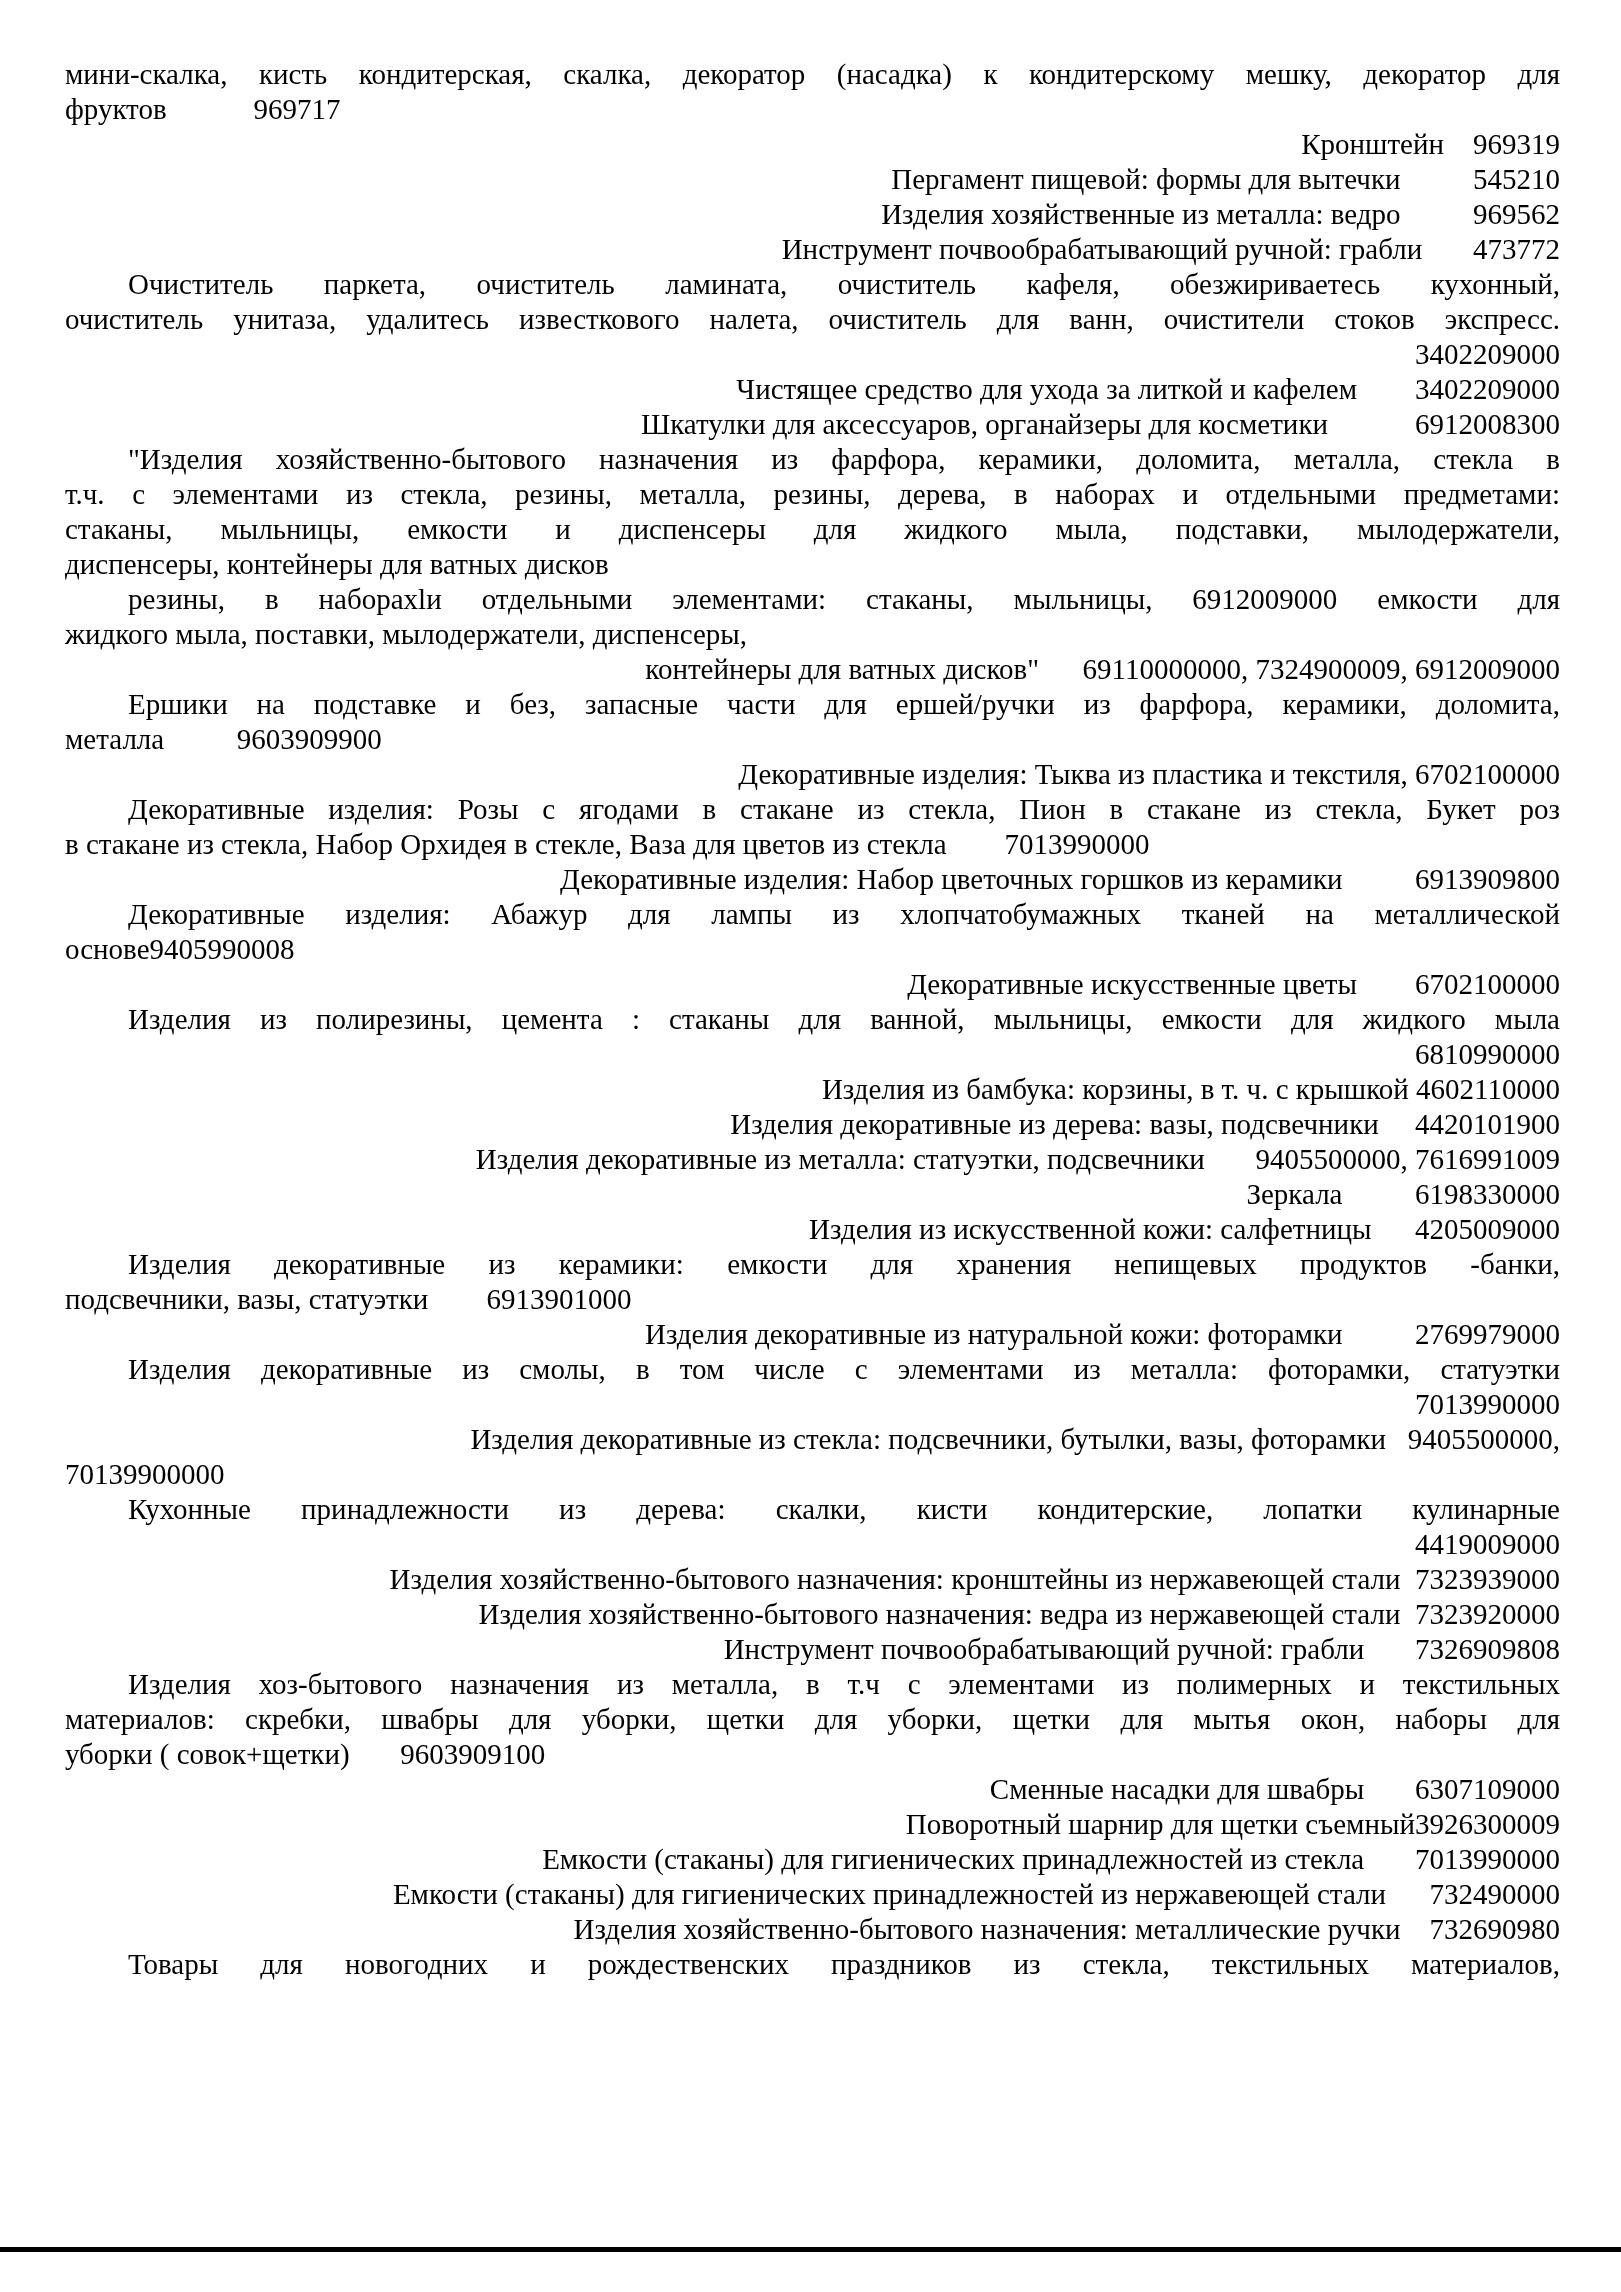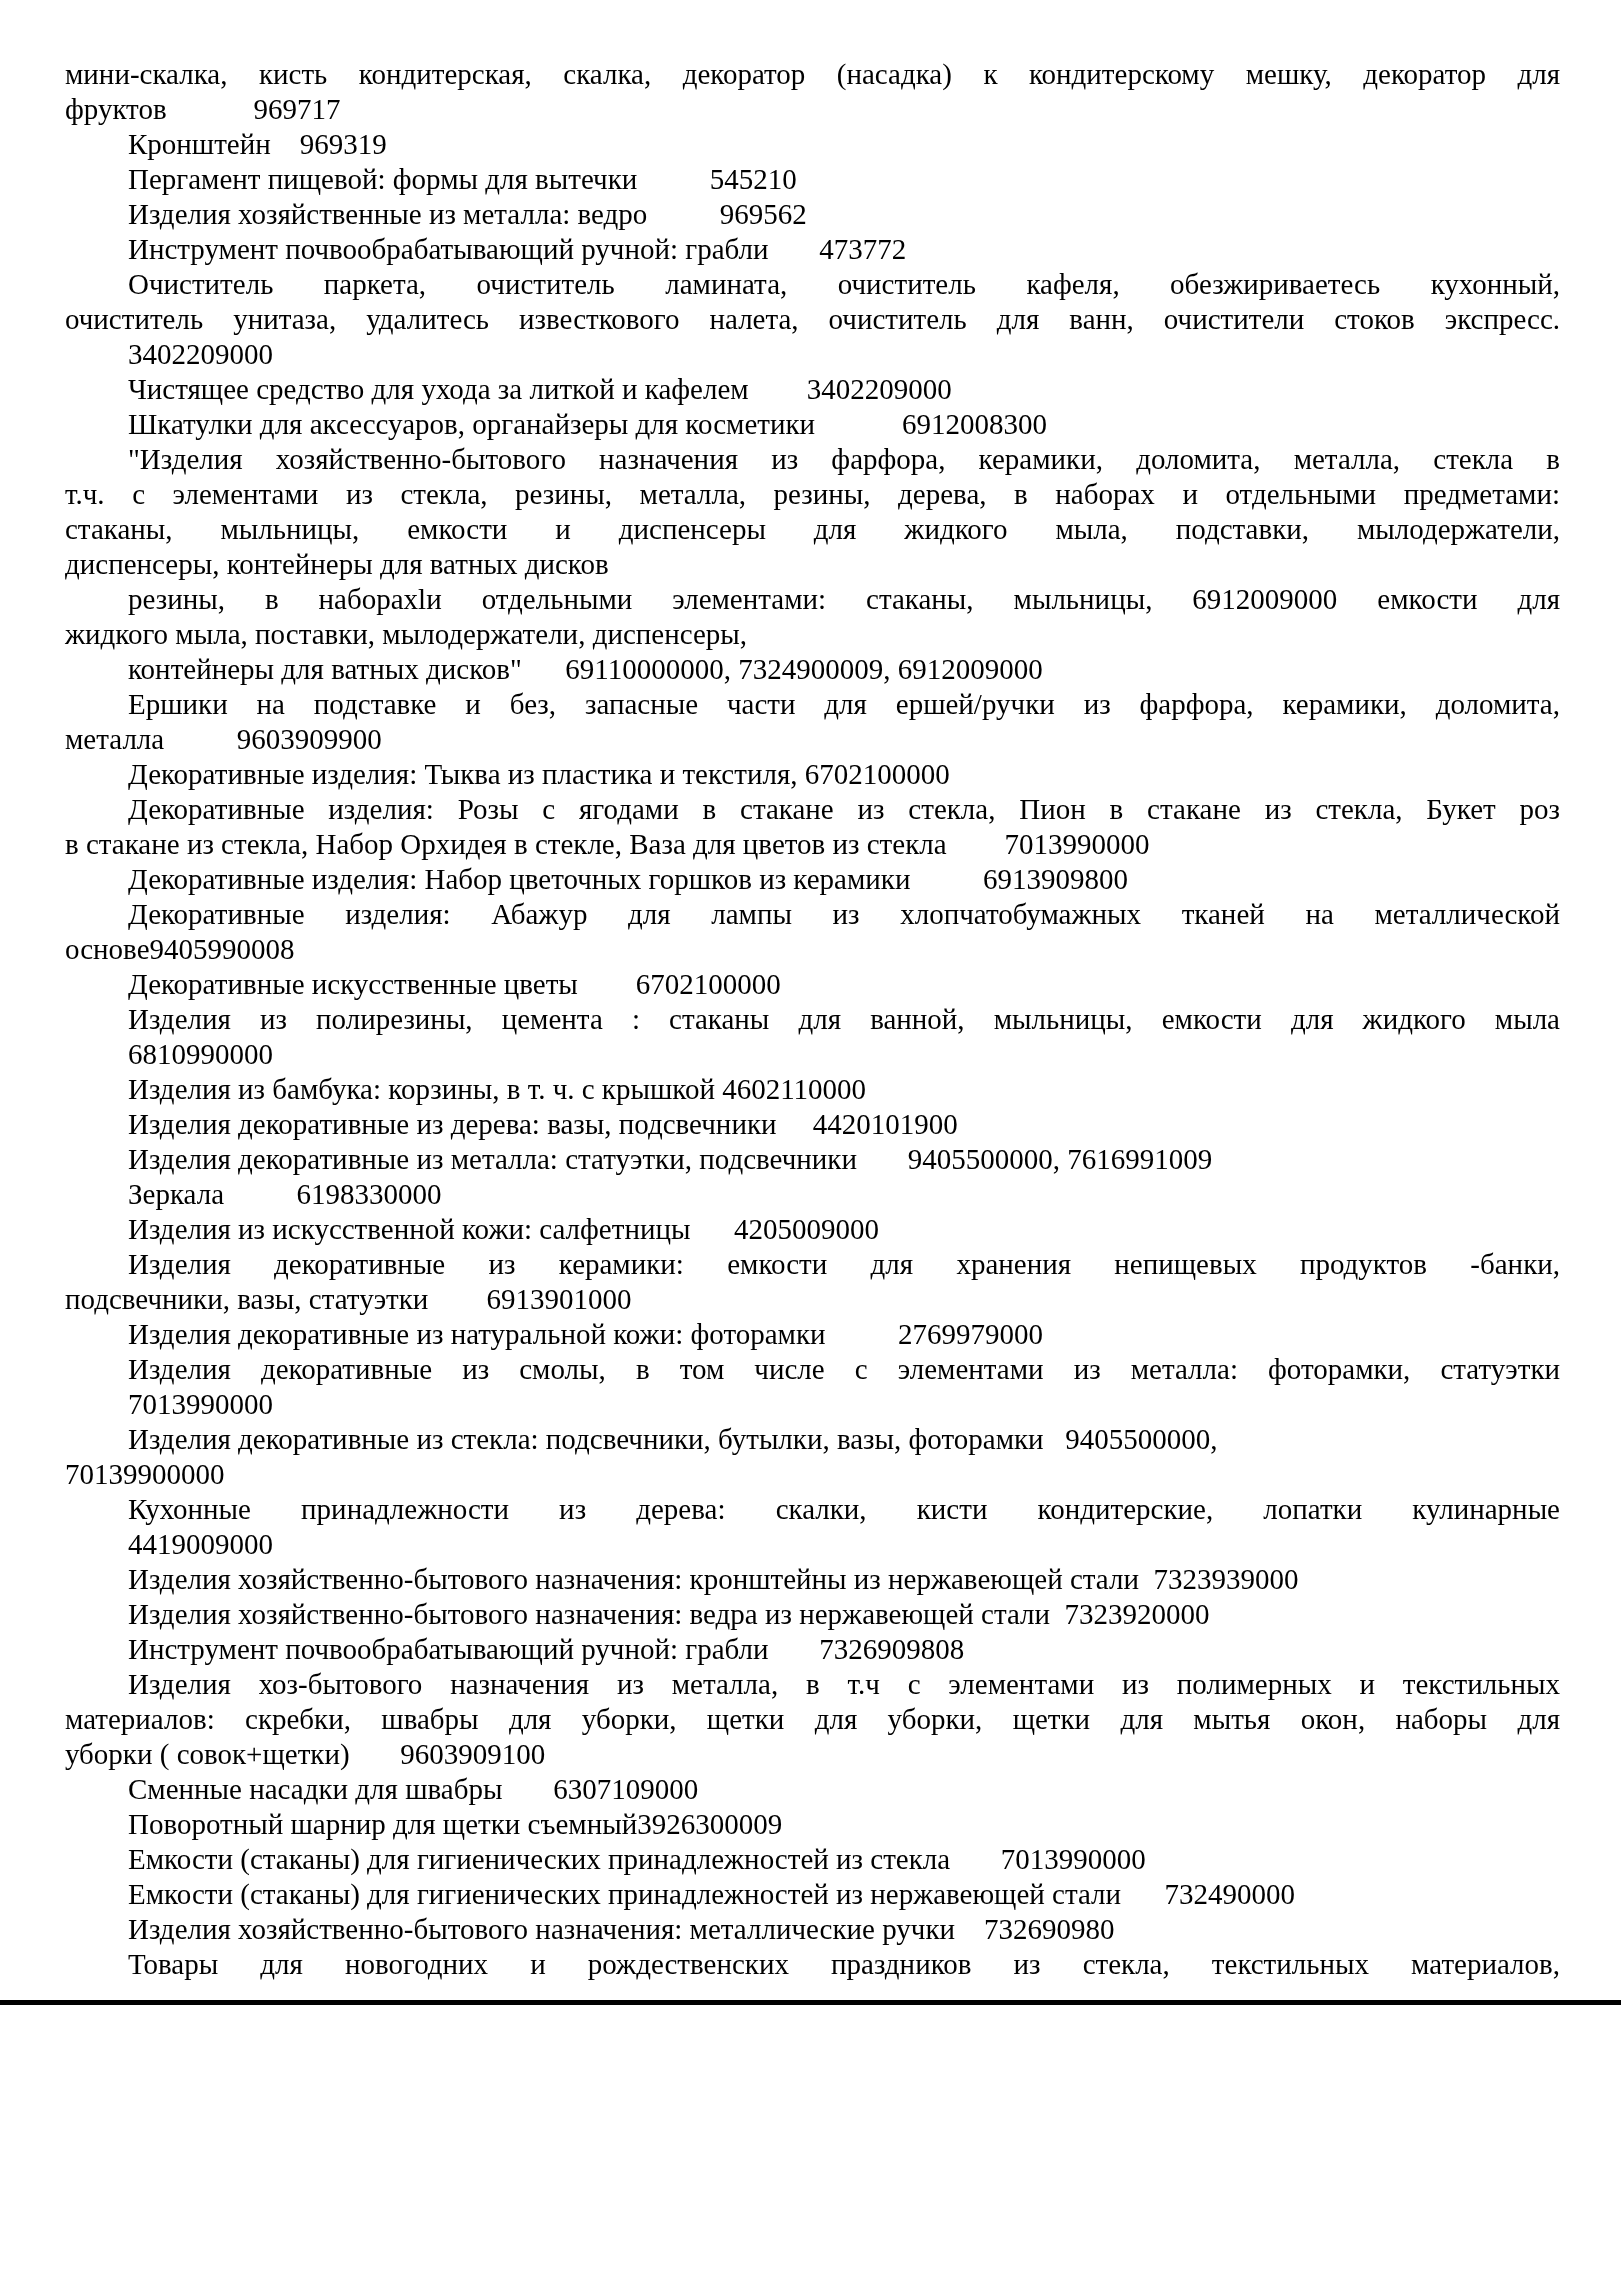--- a/index.html
+++ b/index.html
@@ -3,38 +3,38 @@
 <meta charset="utf-8">
 <style>
   html,body{margin:0;padding:0;}
   body{
     width:1621px;height:2293px;
     background:#ffffff;
     font-family:"Liberation Serif","DejaVu Serif",serif;
   }
   .page{
     position:relative;
-    width:1621px;height:2005px;
+    width:1621px;height:2252px;
     background:#ffffff;
     overflow:hidden;
     color:#000000;
   }
   .content{
     position:absolute;
     left:65px;
     right:61px;
     top:57px;
   }
   .line{
     font-size:29px;
     line-height:35px;
     white-space:pre-wrap;
     color:#000000;
   }
-  .line.ind{ text-indent:63px; }
+  .line.ind{ text-indent:63px;text-align:right; }
   .line.just{
     text-align:justify;
     text-align-last:justify;
     white-space:normal;
   }
   .bottom-rule{
     position:absolute;
     left:0;right:0;bottom:0;
     height:4.9px;
     background:#000000;

